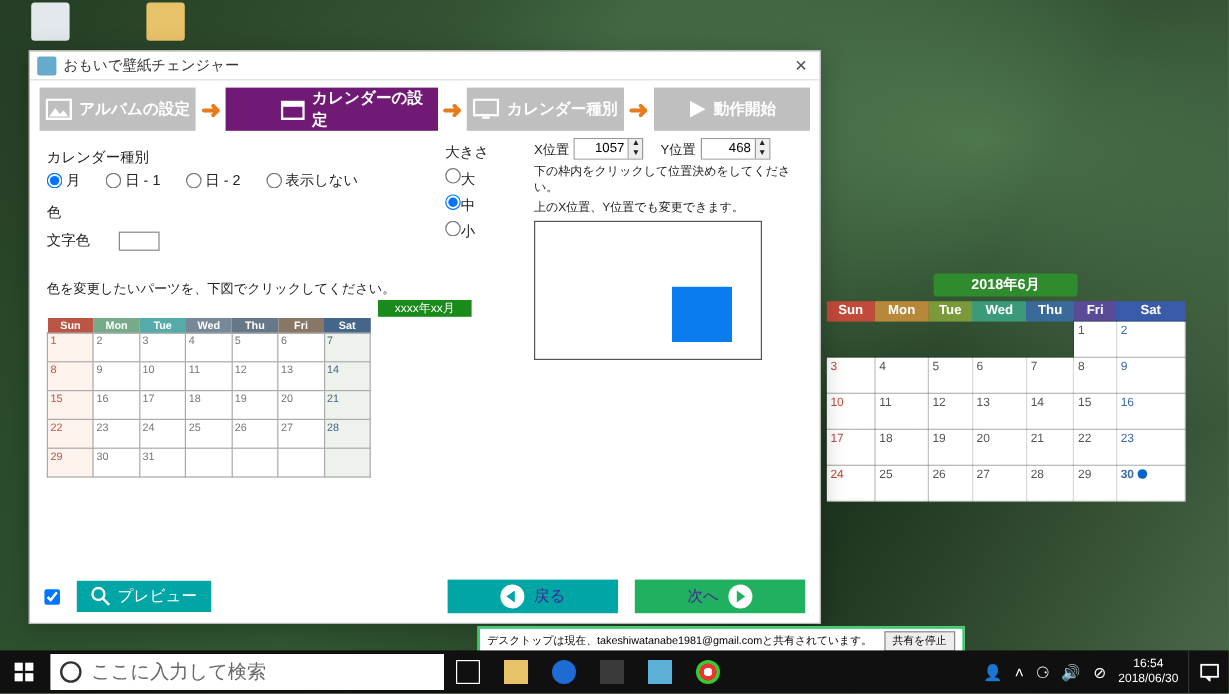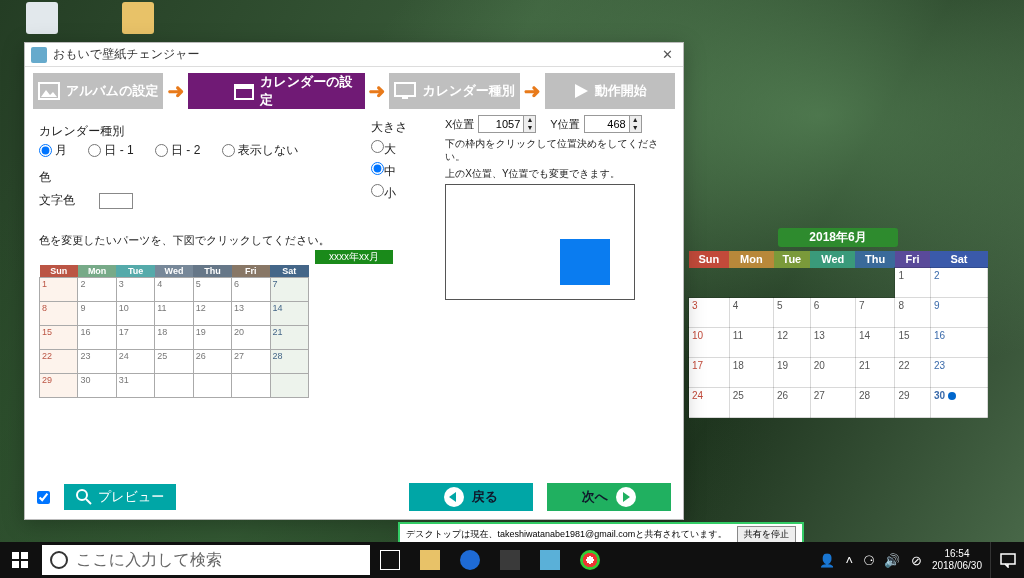--- a/index.html
+++ b/index.html
@@ -93,21 +93,21 @@
   .spin .btns span{flex:1;font-size:7px;text-align:center;line-height:8px;background:#eee;cursor:pointer;}
   .pos-note{font-size:10px;line-height:1.3;margin:2px 0 4px;}
   .pos-canvas{border:1px solid #555;width:190px;height:116px;position:relative;background:#fff;}
   .pos-marker{position:absolute;width:50px;height:46px;background:#0a7cf0;right:24px;bottom:14px;}
 
   
   .bottom-bar{position:absolute;left:0;right:0;bottom:8px;display:flex;align-items:center;padding:0 12px;gap:14px;}
   .preview-chk{display:flex;align-items:center;gap:4px;}
   .preview-btn{background:#00a6a6;color:#fff;display:flex;align-items:center;gap:6px;padding:4px 12px;font-size:13px;}
   .bottom-bar .spacer{flex:1;}
-  .nav-btn{width:124px;height:28px;color:#0f172a;font-size:13px;display:flex;align-items:center;justify-content:center;gap:8px;font-weight:bold;}
+  .nav-btn{width:142px;height:28px;color:#4c1d95;font-size:13px;display:flex;align-items:center;justify-content:center;gap:8px;}
   .nav-btn.back{background:#00a6a6;}
   .nav-btn.next{background:#20b060;}
   .nav-btn .circ{display:inline-flex;width:20px;height:20px;border-radius:50%;background:#fff;align-items:center;justify-content:center;}
   .nav-btn .circ svg{fill:#20b060;}
   .nav-btn.back .circ svg{fill:#00a6a6;}
 
   
   .share-bar{position:absolute;left:398px;top:522px;background:#fff;border:2px solid #3c6;padding:2px 6px;font-size:9px;display:flex;align-items:center;gap:10px;}
   .share-bar button{font-size:9px;border:1px solid #888;background:#eee;padding:1px 6px;}
 

